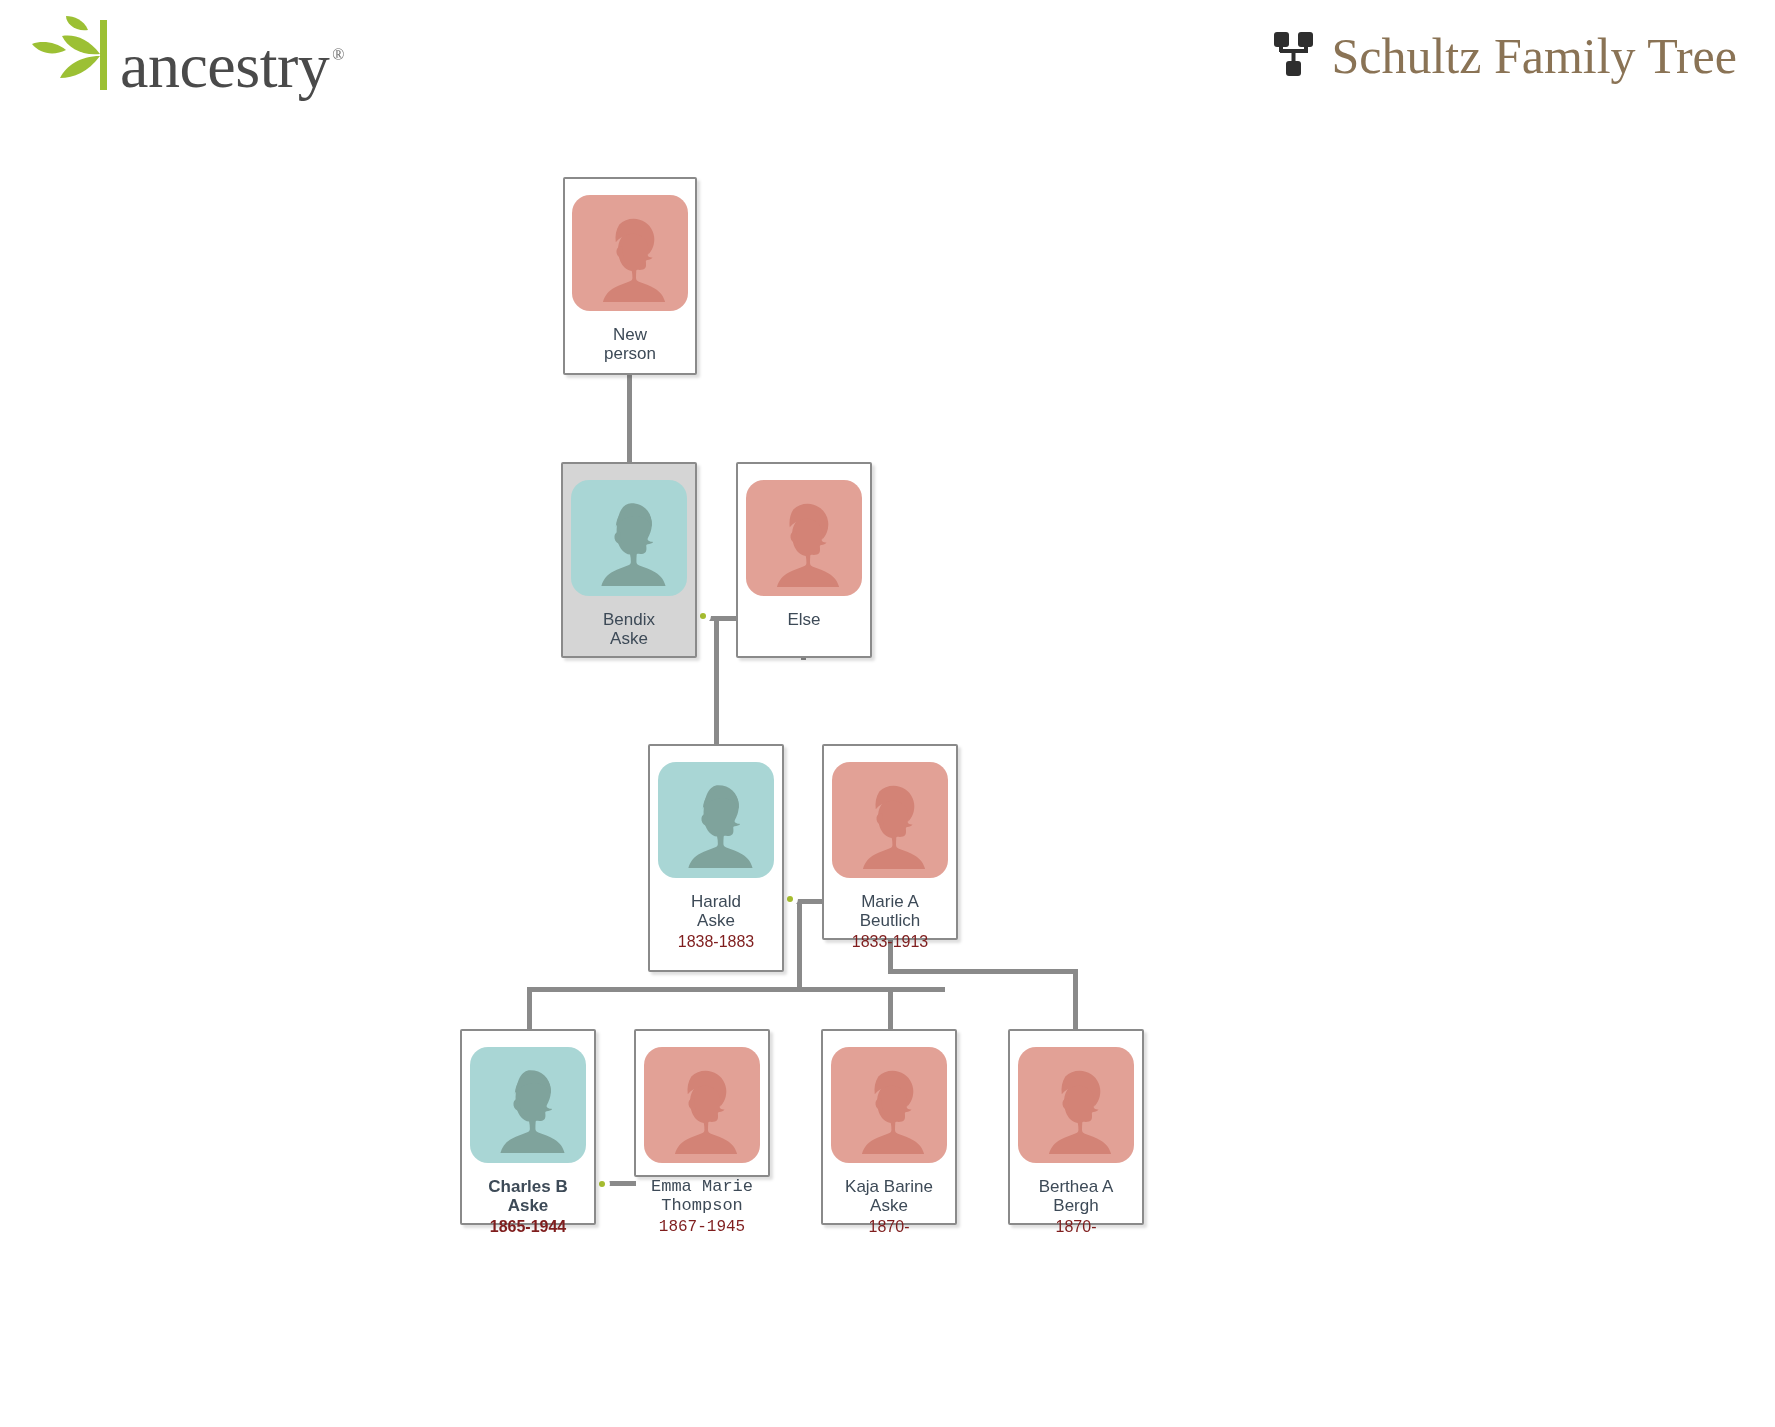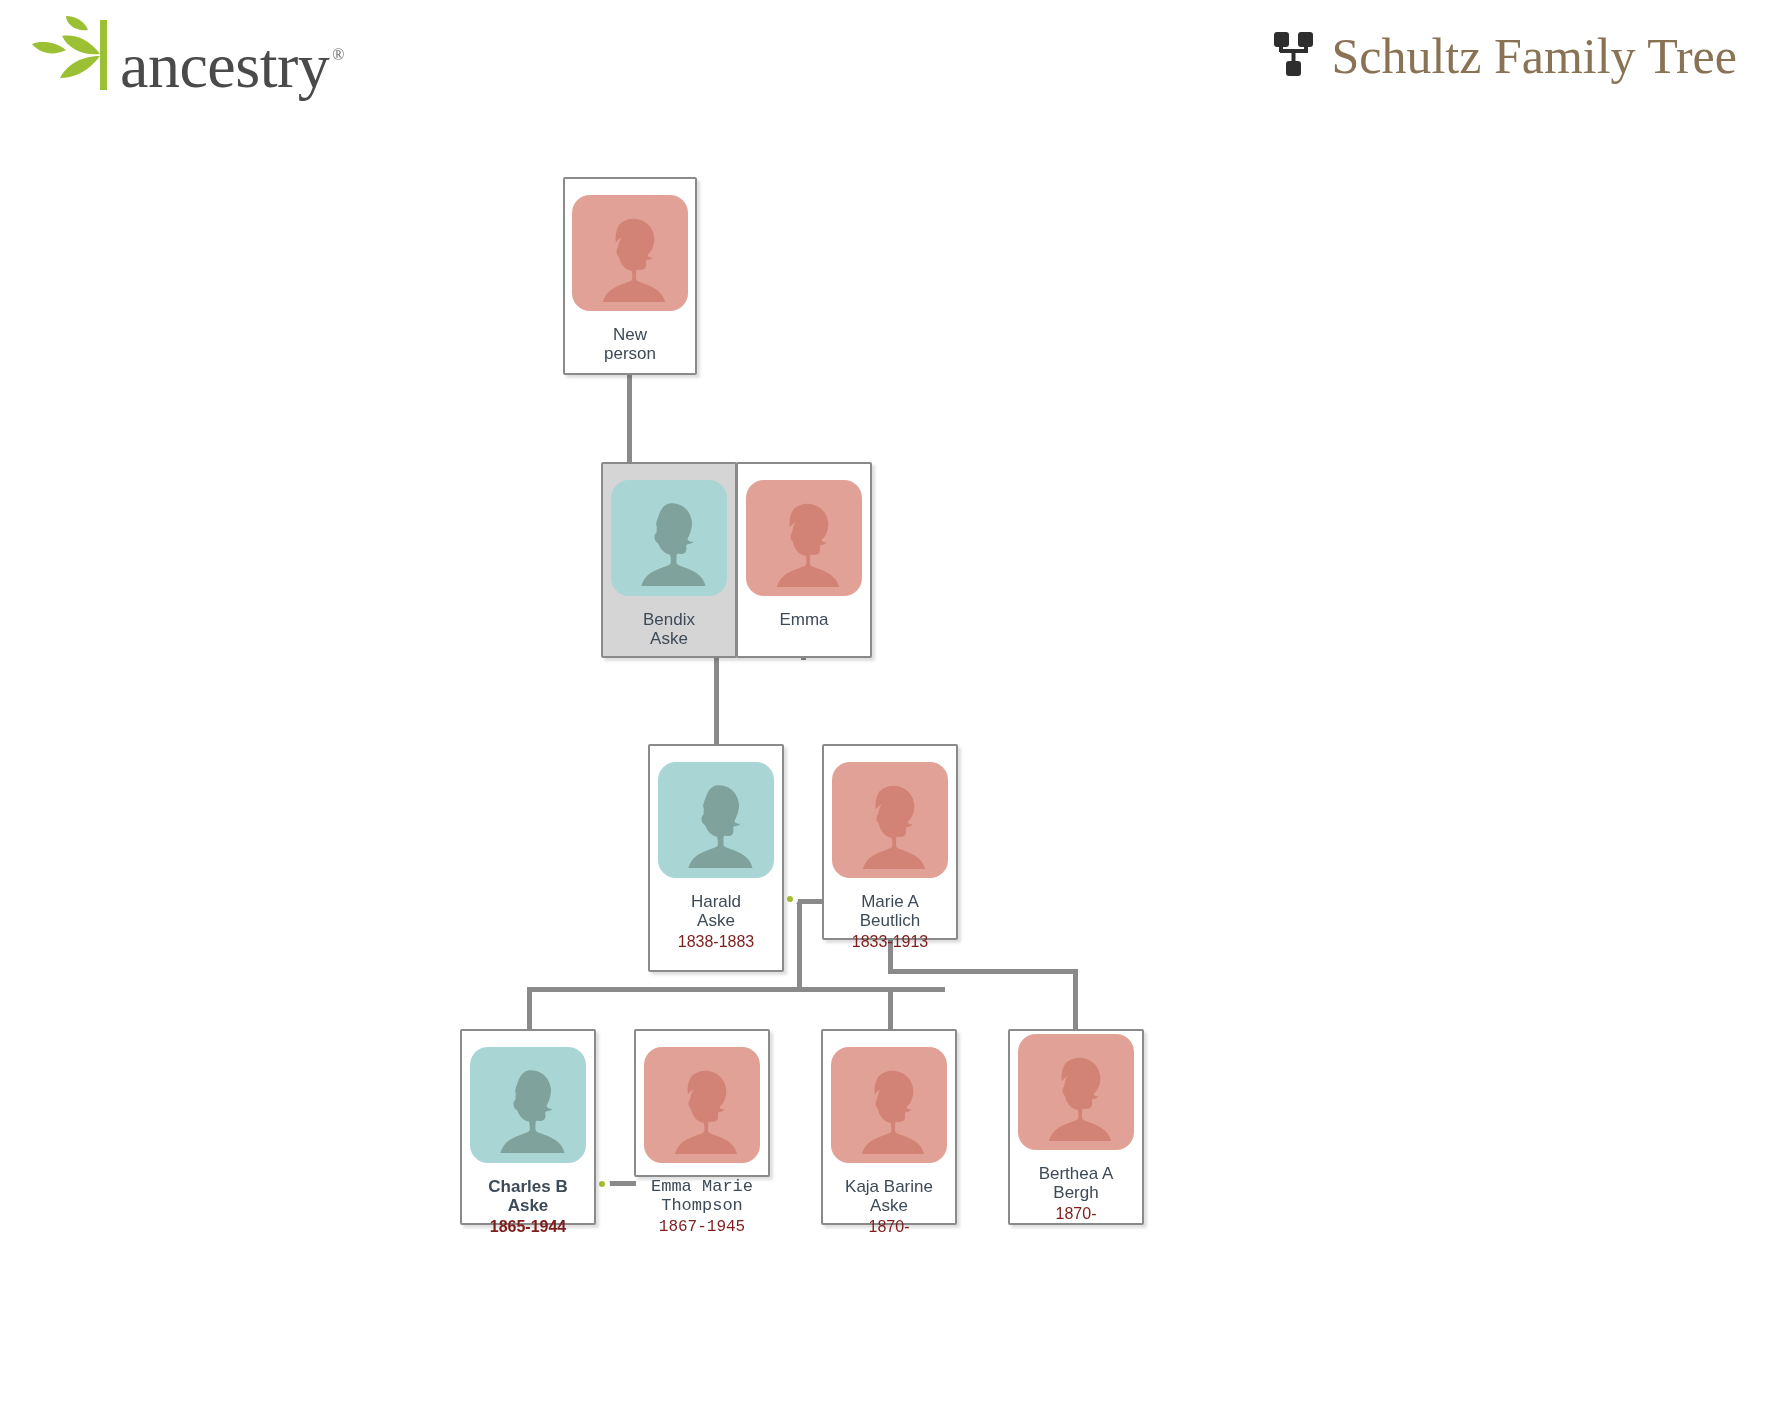--- a/index.html
+++ b/index.html
@@ -100,21 +100,20 @@
     border: 2px solid #8a8a8a;
     border-radius: 2px;
     box-shadow: 3px 3px 3px rgba(0,0,0,0.13);
     display: flex;
     flex-direction: column;
     align-items: center;
     padding-top: 16px;
   }
   .card.selected {
     background: #d5d5d5;
-    margin-left: 40px;
   }
   .avatar {
     width: 116px;
     height: 116px;
     border-radius: 18px;
     overflow: hidden;
     flex: none;
   }
   .avatar svg { display: block; width: 100%; height: 100%; }
   .card-text {
@@ -230,21 +229,21 @@
       <div class="card" style="left: 736px; top: 462px; width: 136px; height: 196px; border-color: rgb(138, 138, 138);">
         <div class="avatar" style="--abg: #e2a196; --afg: #d38376;">
   <svg viewBox="0 0 100 100" preserveAspectRatio="xMidYMid slice">
     <rect width="100" height="100" fill="var(--abg)"></rect>
     <path fill="var(--afg)" d="M57.5 24.5c7.8 1.6 12.4 7.8 12.1 15.4-.2 4.2-1.6 7.5-3.4 9.9-.9 1.2-1.3 2.1-.5 3 .9 1 2.6 1.1 3.8 1.3-1 1.1-2.7 1.7-4.6 2-.9.1-1.3.6-1.2 1.5.2 2.1.3 4.2-.6 5.4-1.3 1.7-4.3 1.8-6.7 1.5-.6-.1-.9.2-1 .8-.2 1.9-.2 4.1-.2 6.2 0 1.7.7 2.5 2.5 3.2 4.7 1.7 9.6 3.4 13.6 5.8 4.8 2.9 7.6 6.6 9 11.8H26.7c1.5-5.7 4.8-9.6 10.2-12.5 4-2.2 8.7-3.7 13-5.4 1.5-.6 2.2-1.4 2.2-3 0-1.9-.2-3.9-.6-5.8-2.3-.3-4.5-1.3-6.2-3-3.6-3.6-5.4-8.9-5.6-14.5-.3-7.9 3.4-14.6 10.2-17.5 2.4-1 5.1-1.3 7.6-.1z"></path>
     <path fill="var(--afg)" d="M43.4 44.2c-2.6-.6-4.6 1-5 3.6-.4 2.7 1 5.3 3.3 6.3 1 .4 1.9.4 2.6 0-.5-3.3-.8-6.6-.9-9.9z"></path>
     <path fill="var(--afg)" d="M40.8 25.5c4.5-4.6 11.5-6 17.5-4.2 6.9 2.1 11.6 7.6 12.5 14.6.4 3.1 0 6.2-1 9-1 2.6-2.5 4.8-4.1 6.7.6-4.1.3-8-1.4-11.4-1.8-3.6-5-5.9-8.9-6.6-4.6-.8-8.8.5-12.7 2.9-1.9 1.2-3.6 2.6-5 4.2-.7-5.6.3-11 3.1-15.2z"></path>
   </svg>
 </div>
         <div class="card-text">
-          <div class="card-name">Emma</div>
+          <div class="card-name">Else</div>
         </div>
       </div>
       <div class="card" style="left: 648px; top: 744px; width: 136px; height: 228px; border-color: rgb(138, 138, 138);">
         <div class="avatar" style="--abg: #a9d6d5; --afg: #7fa39c;">
   <svg viewBox="0 0 100 100" preserveAspectRatio="xMidYMid slice">
     <rect width="100" height="100" fill="var(--abg)"></rect>
     <path fill="var(--afg)" d="M52 20c9.8 0 16.9 6.6 17.6 16.3.2 3.1-.2 6.2-1.2 9-.6 1.7-1.3 3.2-2 4.5-.6 1.1-.5 1.9.5 2.6 1.1.8 2.7.9 4 1-1 1.2-2.8 1.8-4.8 2-.9.1-1.3.5-1.2 1.4.2 2.1.3 4.2-.7 5.4-1.3 1.6-4.2 1.7-6.6 1.4-.6-.1-.9.2-1 .8-.2 1.9-.2 4-.2 6.1 0 1.7.7 2.5 2.5 3.2 4.7 1.7 9.6 3.4 13.6 5.8 4.8 2.9 7.6 6.6 9 11.8H26.2c1.5-5.7 4.8-9.6 10.2-12.5 4-2.2 8.7-3.7 13-5.4 1.5-.6 2.2-1.4 2.2-3 0-2-.2-4.1-.7-6.1-2.5-.4-4.8-1.6-6.6-3.6-3.4-3.8-5-9.1-5-14.6C39.3 28.6 44.4 20 52 20z"></path>
     <path fill="var(--afg)" d="M42.6 44.8c-2.6-.7-4.7.9-5.1 3.5-.4 2.7 1 5.3 3.3 6.4 1 .5 2 .5 2.7.1-.5-3.3-.8-6.6-.9-10z"></path>
     <path fill="var(--afg)" d="M38.6 40.5c.3-5.1 1.8-9.6 5.1-13 3.5-3.7 8.6-5.2 13.6-4.4 5.3.9 9.5 4.2 11.4 9.2 1 2.7 1.2 5.5.9 8.3-1.2-2.9-2.9-5.2-5.4-6.9-3.2-2.2-7-2.9-10.9-2.5-5.4.5-10.1 3.3-13.6 7.3-.4.4-.7.7-1.1 2z"></path>
   </svg>
@@ -308,21 +307,21 @@
     <path fill="var(--afg)" d="M43.4 44.2c-2.6-.6-4.6 1-5 3.6-.4 2.7 1 5.3 3.3 6.3 1 .4 1.9.4 2.6 0-.5-3.3-.8-6.6-.9-9.9z"></path>
     <path fill="var(--afg)" d="M40.8 25.5c4.5-4.6 11.5-6 17.5-4.2 6.9 2.1 11.6 7.6 12.5 14.6.4 3.1 0 6.2-1 9-1 2.6-2.5 4.8-4.1 6.7.6-4.1.3-8-1.4-11.4-1.8-3.6-5-5.9-8.9-6.6-4.6-.8-8.8.5-12.7 2.9-1.9 1.2-3.6 2.6-5 4.2-.7-5.6.3-11 3.1-15.2z"></path>
   </svg>
 </div>
         <div class="card-text">
           <div class="card-name">Kaja Barine
 Aske</div>
           <div class="card-dates">1870-</div>
         </div>
       </div>
-      <div class="card" style="left: 1008px; top: 1029px; width: 136px; height: 196px; border-color: rgb(138, 138, 138); justify-content: flex-end;">
+      <div class="card" style="left: 1008px; top: 1029px; width: 136px; height: 196px; border-color: rgb(138, 138, 138);">
         <div class="avatar" style="--abg: #e2a196; --afg: #d38376;">
   <svg viewBox="0 0 100 100" preserveAspectRatio="xMidYMid slice">
     <rect width="100" height="100" fill="var(--abg)"></rect>
     <path fill="var(--afg)" d="M57.5 24.5c7.8 1.6 12.4 7.8 12.1 15.4-.2 4.2-1.6 7.5-3.4 9.9-.9 1.2-1.3 2.1-.5 3 .9 1 2.6 1.1 3.8 1.3-1 1.1-2.7 1.7-4.6 2-.9.1-1.3.6-1.2 1.5.2 2.1.3 4.2-.6 5.4-1.3 1.7-4.3 1.8-6.7 1.5-.6-.1-.9.2-1 .8-.2 1.9-.2 4.1-.2 6.2 0 1.7.7 2.5 2.5 3.2 4.7 1.7 9.6 3.4 13.6 5.8 4.8 2.9 7.6 6.6 9 11.8H26.7c1.5-5.7 4.8-9.6 10.2-12.5 4-2.2 8.7-3.7 13-5.4 1.5-.6 2.2-1.4 2.2-3 0-1.9-.2-3.9-.6-5.8-2.3-.3-4.5-1.3-6.2-3-3.6-3.6-5.4-8.9-5.6-14.5-.3-7.9 3.4-14.6 10.2-17.5 2.4-1 5.1-1.3 7.6-.1z"></path>
     <path fill="var(--afg)" d="M43.4 44.2c-2.6-.6-4.6 1-5 3.6-.4 2.7 1 5.3 3.3 6.3 1 .4 1.9.4 2.6 0-.5-3.3-.8-6.6-.9-9.9z"></path>
     <path fill="var(--afg)" d="M40.8 25.5c4.5-4.6 11.5-6 17.5-4.2 6.9 2.1 11.6 7.6 12.5 14.6.4 3.1 0 6.2-1 9-1 2.6-2.5 4.8-4.1 6.7.6-4.1.3-8-1.4-11.4-1.8-3.6-5-5.9-8.9-6.6-4.6-.8-8.8.5-12.7 2.9-1.9 1.2-3.6 2.6-5 4.2-.7-5.6.3-11 3.1-15.2z"></path>
   </svg>
 </div>
         <div class="card-text">
           <div class="card-name">Berthea A

